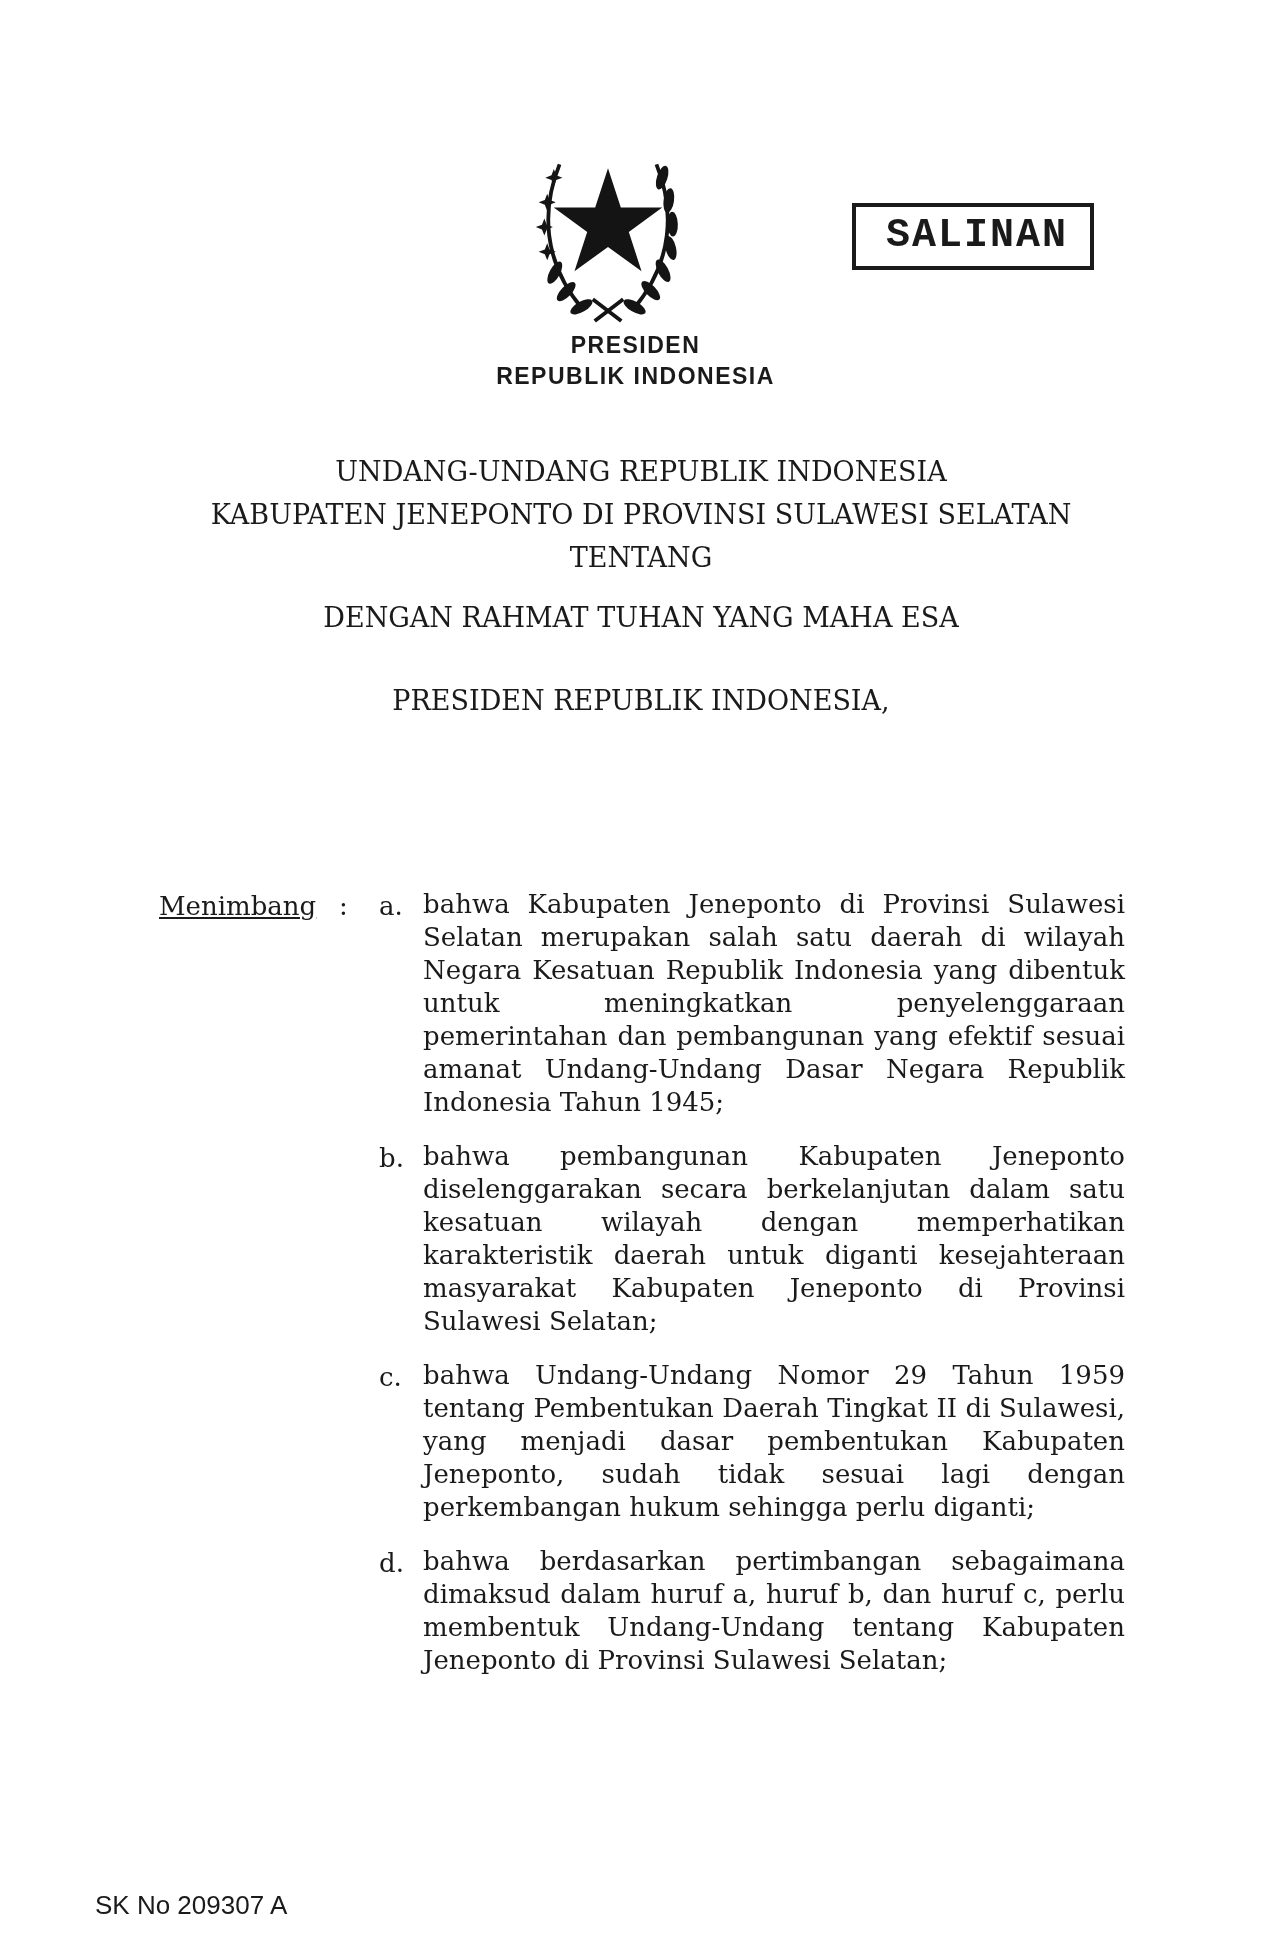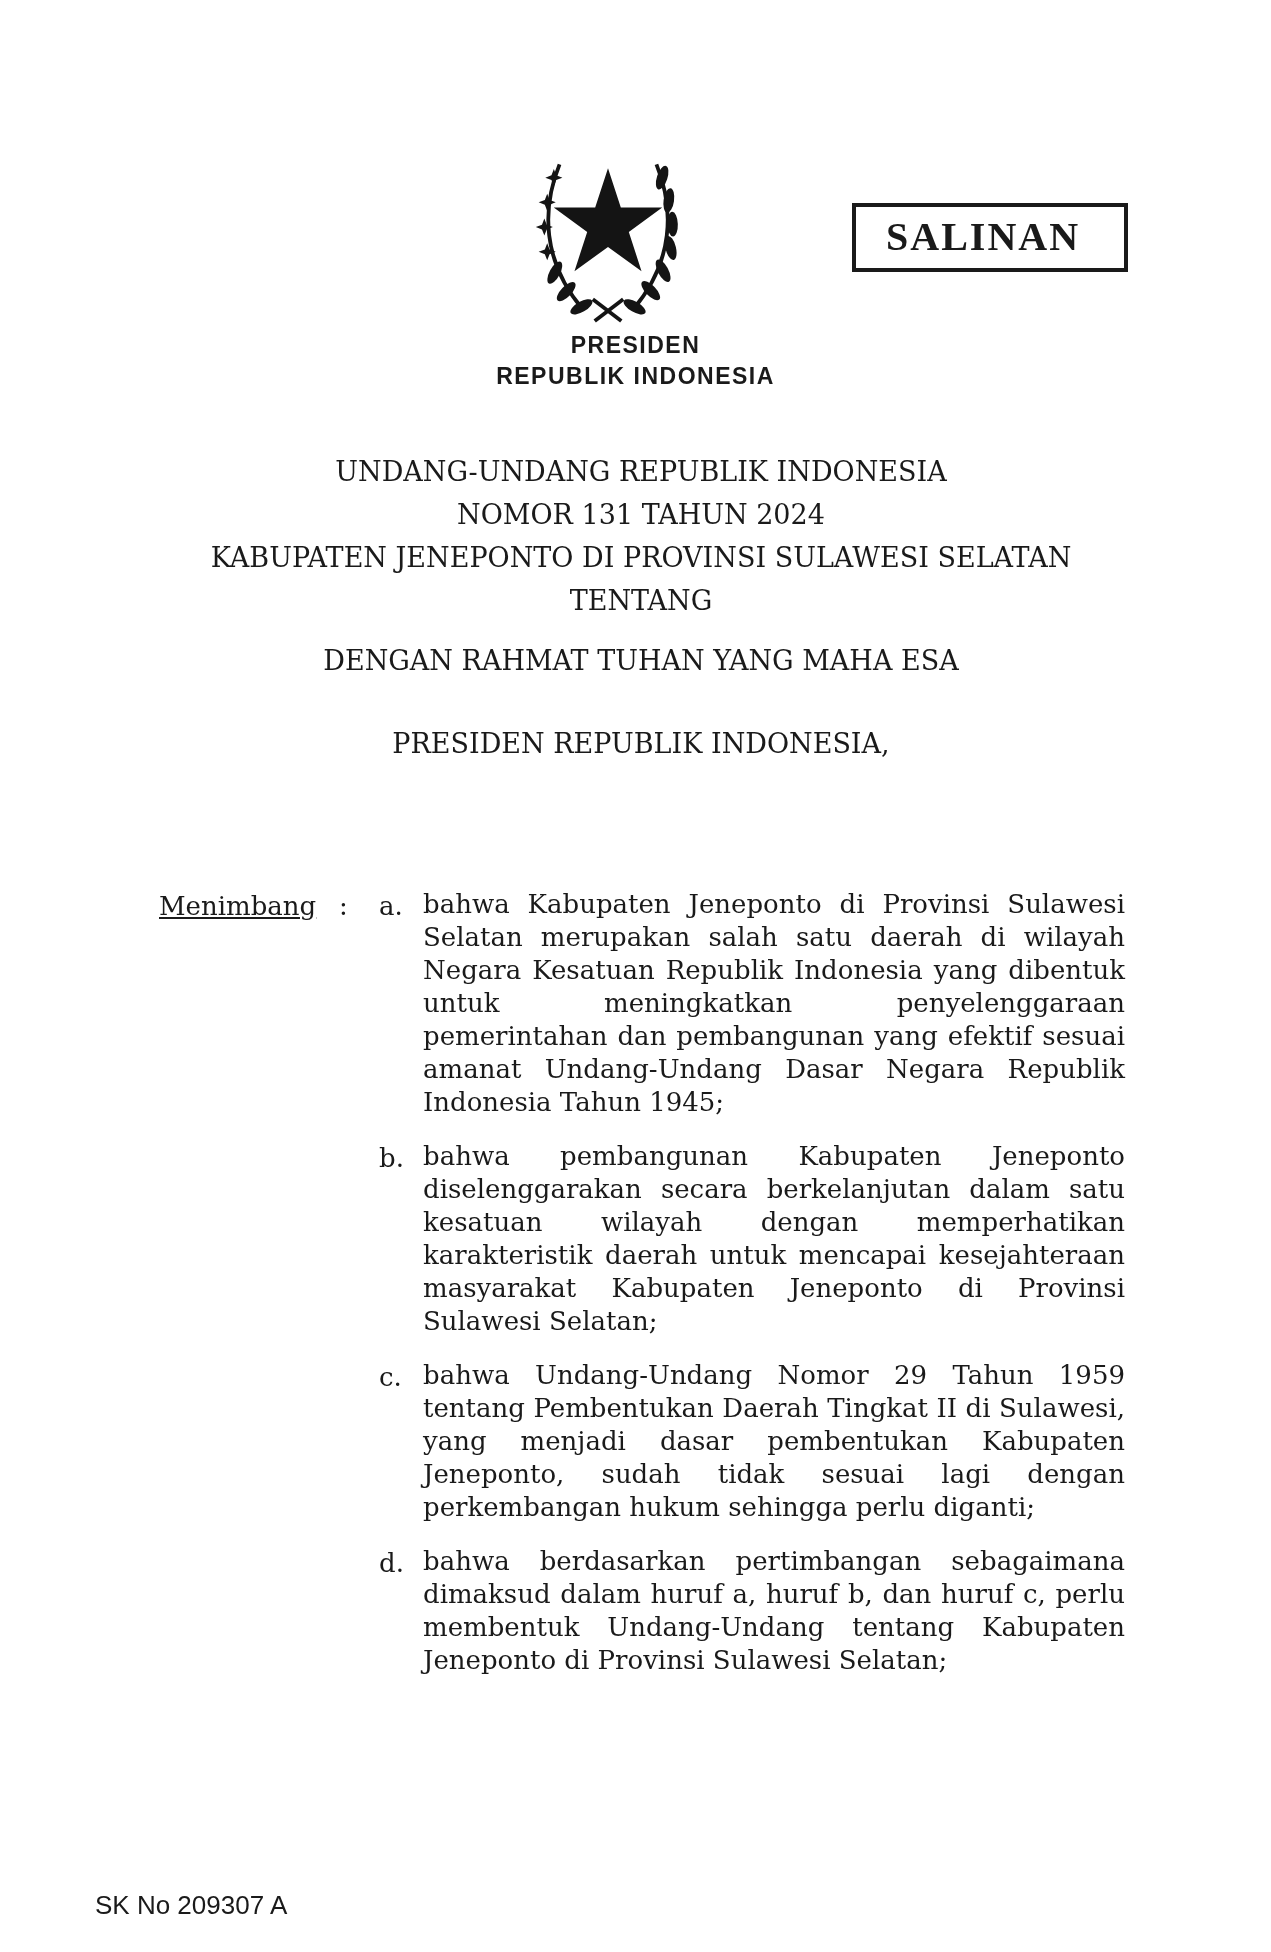--- a/index.html
+++ b/index.html
@@ -13,25 +13,25 @@
     font-family: "DejaVu Serif", serif;
     overflow: hidden;
   }
 
   
   .salinan-box {
     position: absolute;
     top: 203px;
     left: 852px;
     border: 4px solid #1a1a1a;
-    padding: 6px 44px 8px 30px;
+    padding: 6px 22px 8px 30px;
     font-size: 40px;
     font-weight: bold;
     letter-spacing: 2px;
-    font-family: Liberation Serif, serif;
+    font-family: Liberation Mono, monospace;
   }
 
   
   .emblem-wrap {
     position: absolute;
     top: 128px;
     left: 0;
     width: 1271px;
     text-align: center;
   }
@@ -137,38 +137,37 @@
     </svg>
   </div>
 
   <div class="letterhead-text">
     <div>PRESIDEN</div>
     <div>REPUBLIK INDONESIA</div>
   </div>
 
   <div class="title-block">
     <div>UNDANG-UNDANG REPUBLIK INDONESIA</div>
-    <div>NOMOR 131 TAHUN 2024</div>
     <div>KABUPATEN JENEPONTO DI PROVINSI SULAWESI SELATAN</div>
     <div>TENTANG</div>
     <div class="title-invocation">DENGAN RAHMAT TUHAN YANG MAHA ESA</div>
     <div class="title-salutation">PRESIDEN REPUBLIK INDONESIA,</div>
   </div>
 
   <div class="considerations">
     <div class="cons-label">Menimbang</div>
     <div class="cons-colon">:</div>
     <div class="cons-items">
       <div class="cons-item">
         <div class="cons-marker">a.</div>
         <div class="cons-text">bahwa Kabupaten Jeneponto di Provinsi Sulawesi Selatan merupakan salah satu daerah di wilayah Negara Kesatuan Republik Indonesia yang dibentuk untuk meningkatkan penyelenggaraan pemerintahan dan pembangunan yang efektif sesuai amanat Undang-Undang Dasar Negara Republik Indonesia Tahun 1945;</div>
       </div>
       <div class="cons-item">
         <div class="cons-marker">b.</div>
-        <div class="cons-text">bahwa pembangunan Kabupaten Jeneponto diselenggarakan secara berkelanjutan dalam satu kesatuan wilayah dengan memperhatikan karakteristik daerah untuk mencapai kesejahteraan masyarakat Kabupaten Jeneponto di Provinsi Sulawesi Selatan;</div>
+        <div class="cons-text">bahwa pembangunan Kabupaten Jeneponto diselenggarakan secara berkelanjutan dalam satu kesatuan wilayah dengan memperhatikan karakteristik daerah untuk diganti kesejahteraan masyarakat Kabupaten Jeneponto di Provinsi Sulawesi Selatan;</div>
       </div>
       <div class="cons-item">
         <div class="cons-marker">c.</div>
         <div class="cons-text">bahwa Undang-Undang Nomor 29 Tahun 1959 tentang Pembentukan Daerah Tingkat II di Sulawesi, yang menjadi dasar pembentukan Kabupaten Jeneponto, sudah tidak sesuai lagi dengan perkembangan hukum sehingga perlu diganti;</div>
       </div>
       <div class="cons-item">
         <div class="cons-marker">d.</div>
         <div class="cons-text">bahwa berdasarkan pertimbangan sebagaimana dimaksud dalam huruf a, huruf b, dan huruf c, perlu membentuk Undang-Undang tentang Kabupaten Jeneponto di Provinsi Sulawesi Selatan;</div>
       </div>
     </div>

